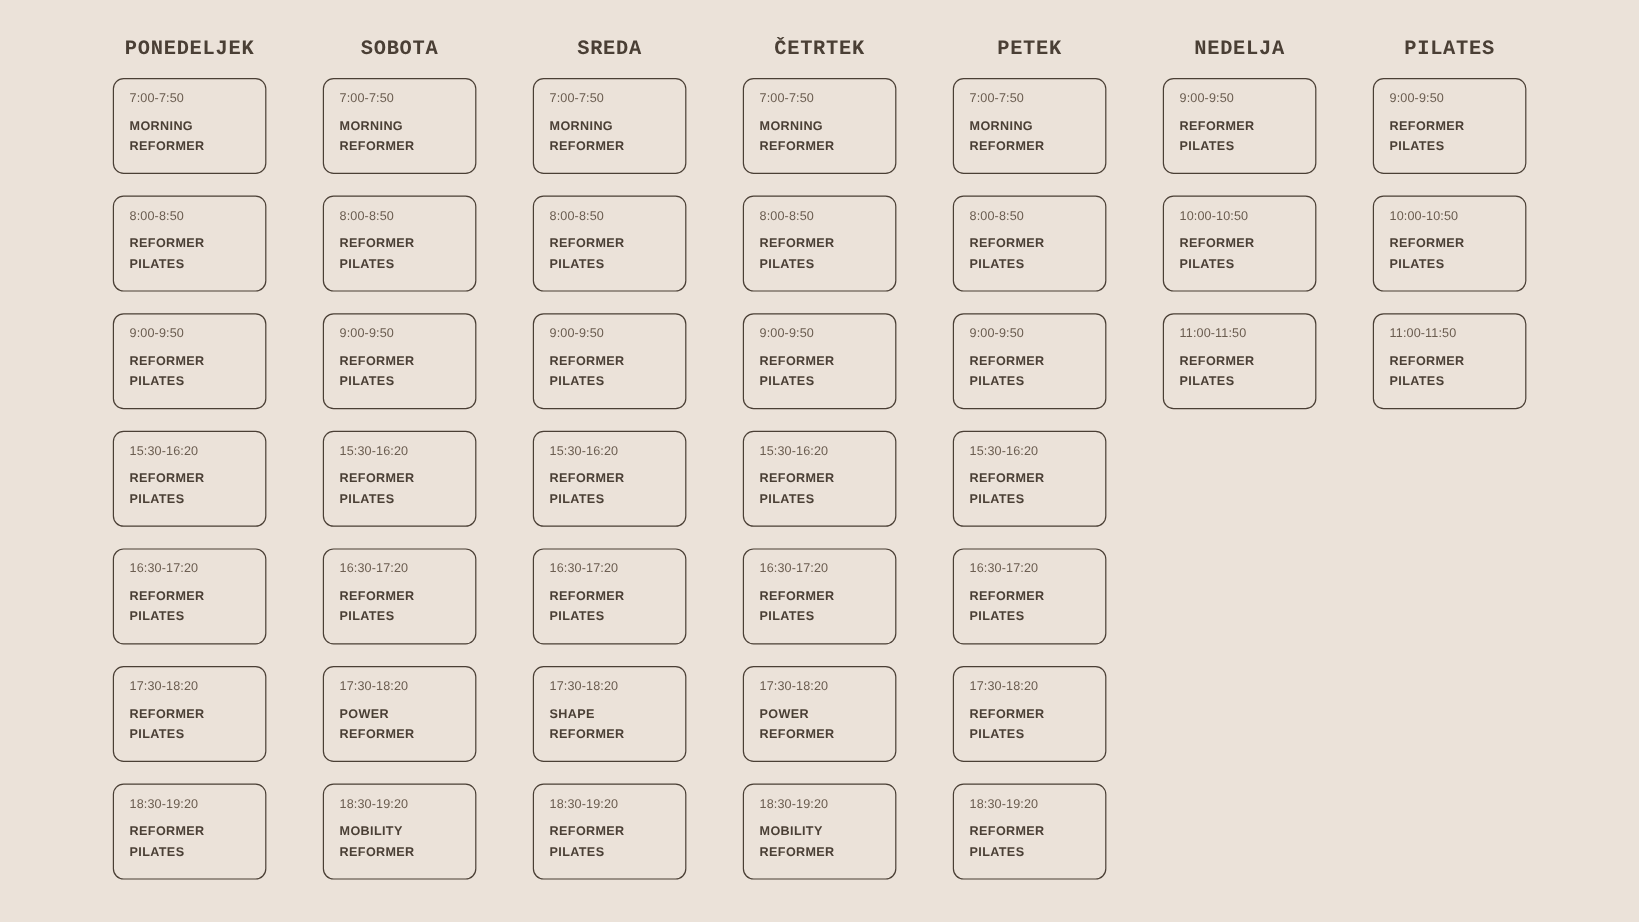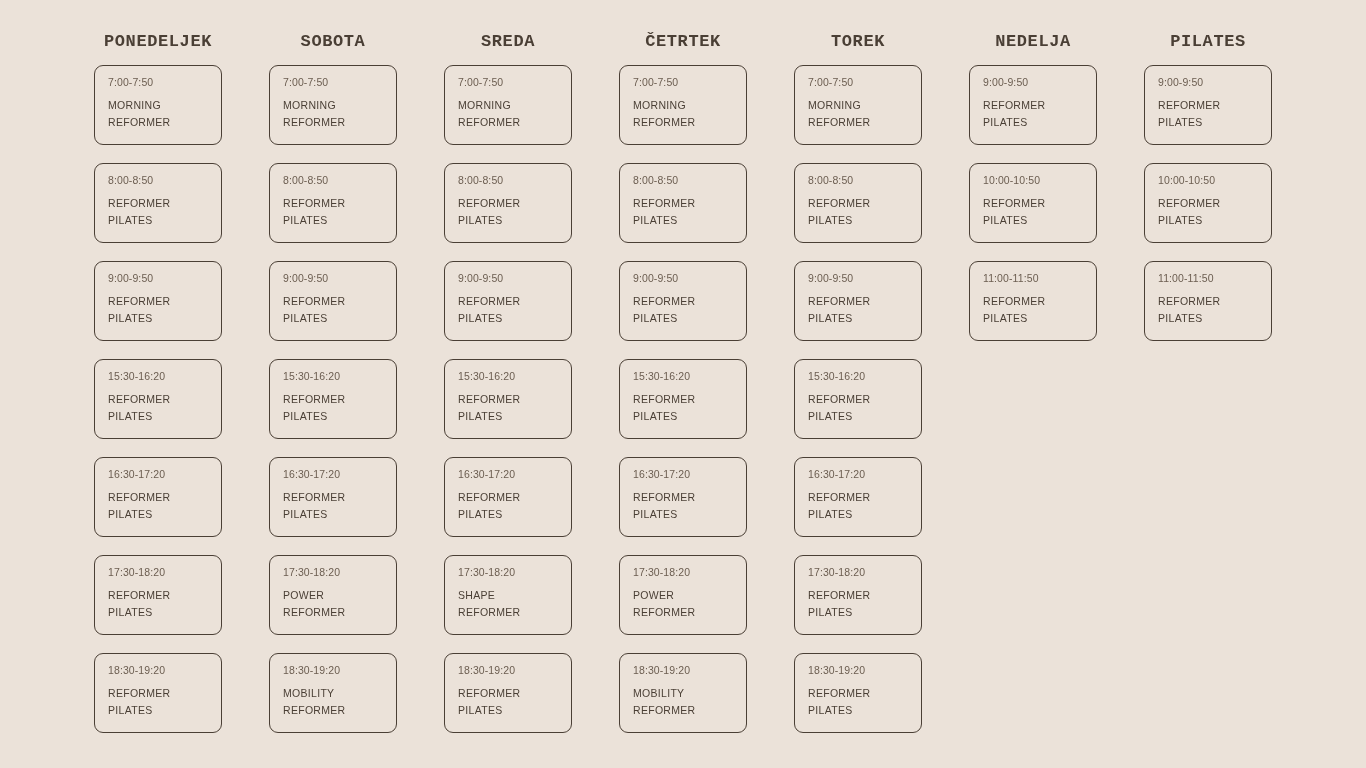--- a/index.html
+++ b/index.html
@@ -68,21 +68,21 @@
     font-weight: normal;
     color: #6b5d50;
     letter-spacing: 0.1px;
     line-height: 1;
     margin-bottom: 9px;
     white-space: nowrap;
   }
 
   .slot-name {
     font-size: 10.5px;
-    font-weight: normal;
+    font-weight: bold;
     color: #4a3f35;
     letter-spacing: 0.3px;
     line-height: 1.65;
     text-transform: uppercase;
   }
 
   .slot-name .ln {
     display: block;
   }
 </style>
@@ -301,21 +301,21 @@
           <div class="slot-card">
             <div class="slot-time">18:30-19:20</div>
             <div class="slot-name">
               <span class="ln">MOBILITY</span>
               <span class="ln">REFORMER</span>
             </div>
           </div>
         </div>
       </div>
       <div class="day-col">
-        <div class="day-header">TOREK</div>
+        <div class="day-header">PETEK</div>
         <div class="slots">
           <div class="slot-card">
             <div class="slot-time">7:00-7:50</div>
             <div class="slot-name">
               <span class="ln">MORNING</span>
               <span class="ln">REFORMER</span>
             </div>
           </div>
           <div class="slot-card">
             <div class="slot-time">8:00-8:50</div>

